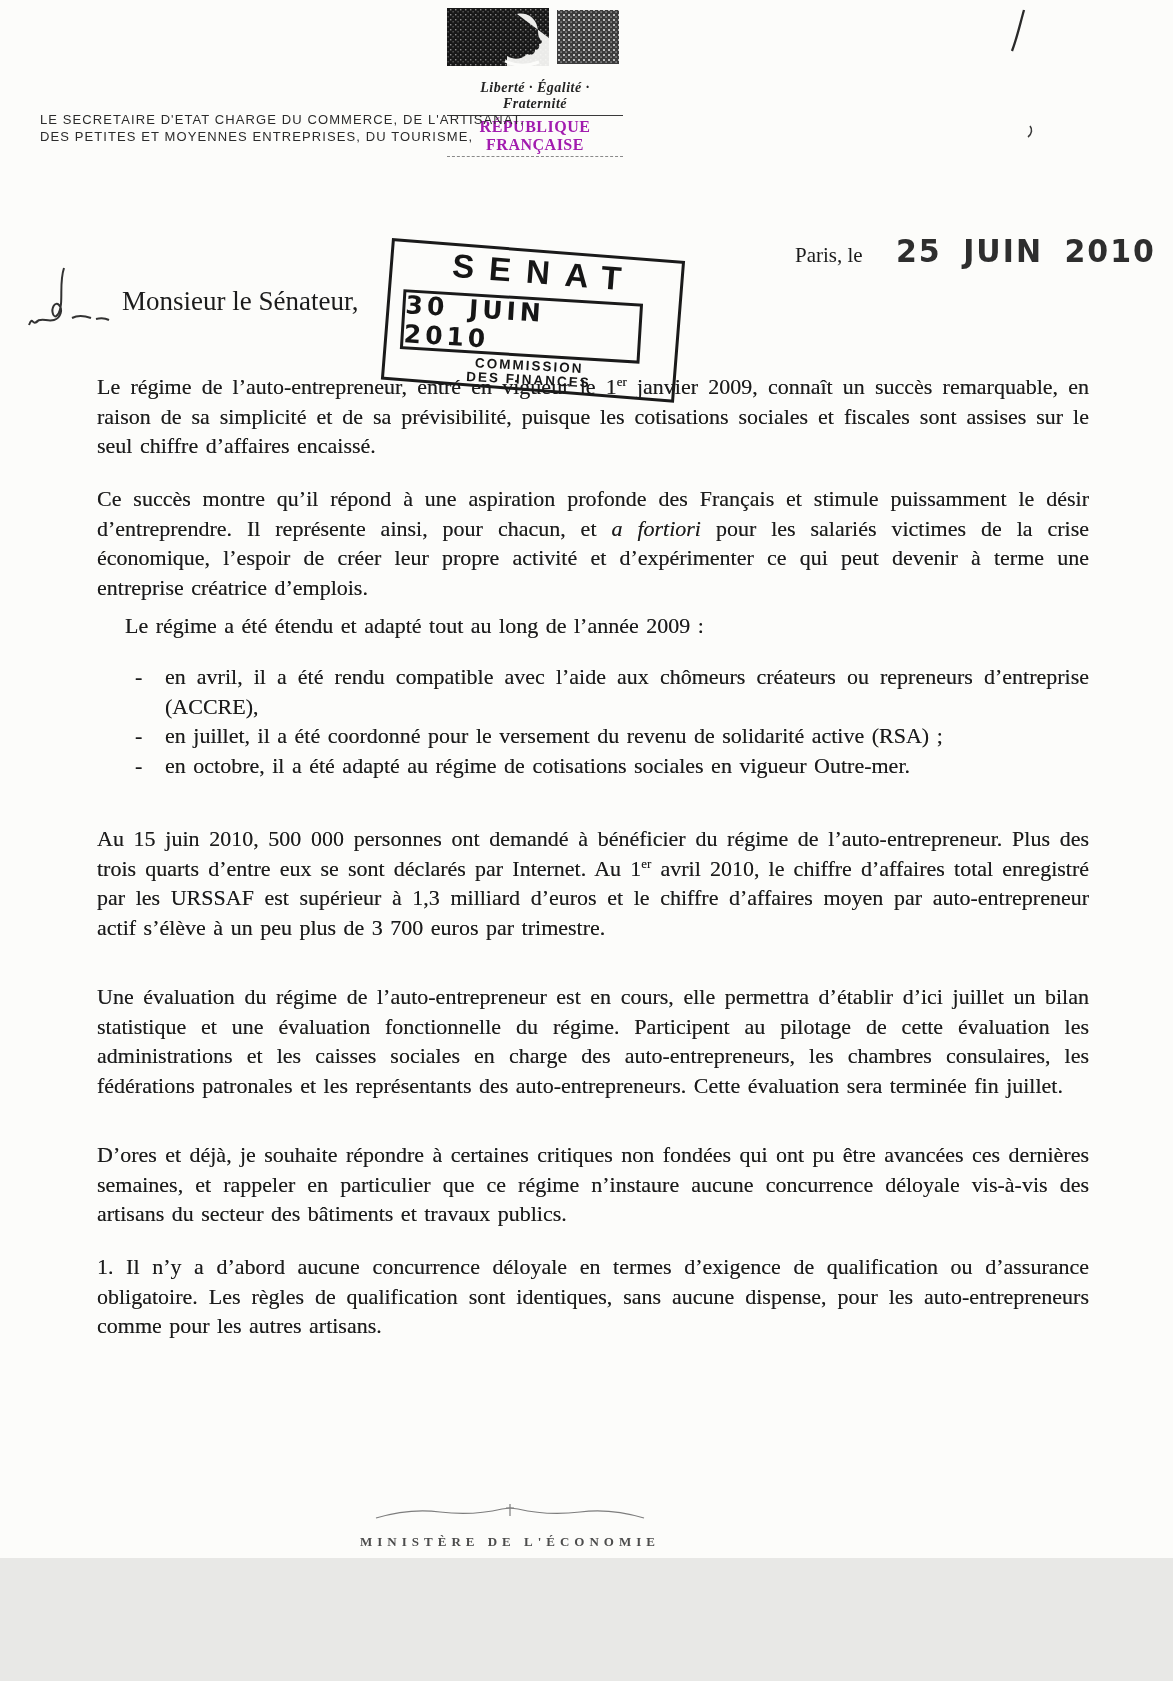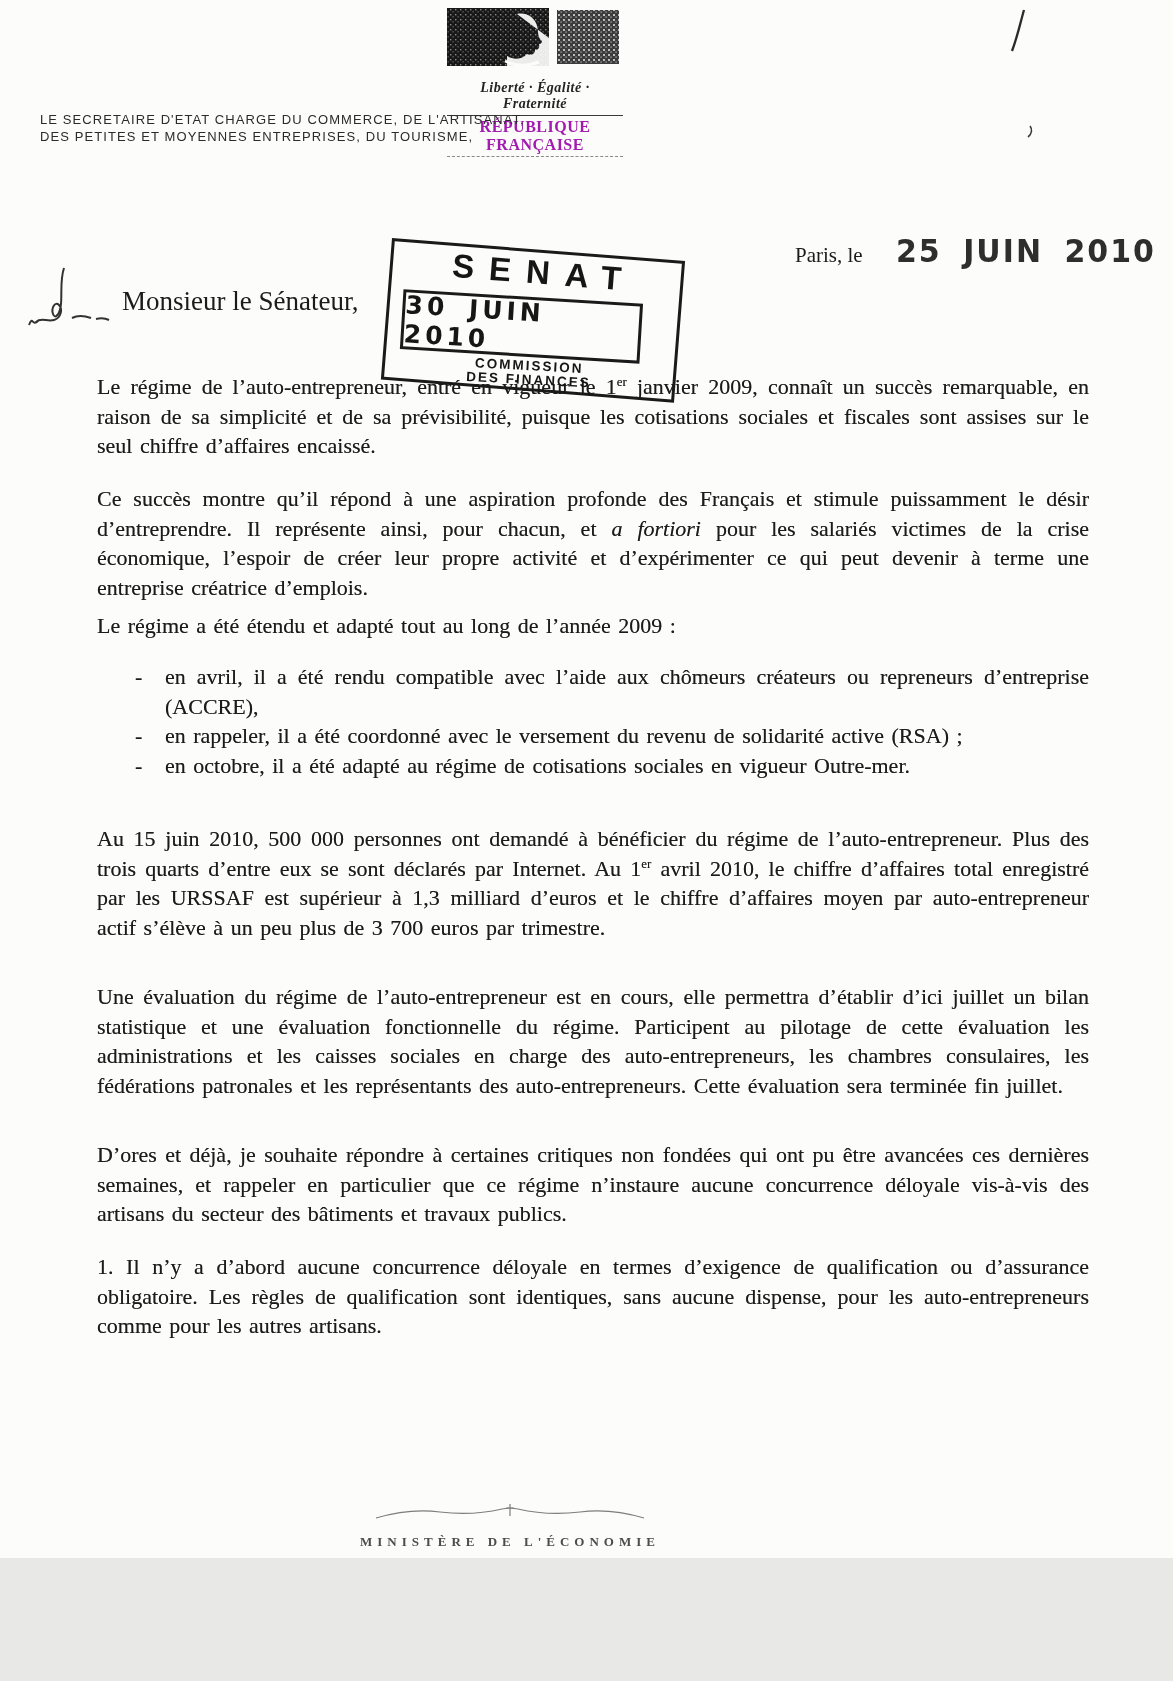--- a/index.html
+++ b/index.html
@@ -72,21 +72,21 @@
   .salutation{position:absolute;left:122px;top:286px;font-size:27px;}
   .para{
     position:absolute;left:97px;width:992px;margin:0;
     font-size:22px;line-height:29.5px;text-align:justify;
     word-spacing:2px;
     text-shadow:0 0 0.4px rgba(20,20,20,0.55);
   }
   .para sup{font-size:13px;line-height:0;}
   .p1{top:372px;}
   .p2{top:484px;}
-  .p3{top:611px;}
+  .p3{top:611px;margin-left:28px;}
   .bullet-list{top:662px;list-style:none;padding:0;}
   .bullet-list li{position:relative;padding-left:68px;}
   .bullet-list li::before{content:"-";position:absolute;left:38px;}
   .p4{top:824px;}
   .p5{top:982px;}
   .p6{top:1140px;}
   .p7{top:1252px;}
   .b{font-weight:400;}
   .i{font-style:italic;}
   
@@ -160,21 +160,21 @@
   <div class="salutation">Monsieur le Sénateur,</div>
 
   <p class="para p1"><span>Le régime de l’auto-entrepreneur, entré en vigueur le 1</span><sup>er</sup><span> janvier 2009, connaît un succès remarquable, en raison de sa simplicité et de sa prévisibilité, puisque les cotisations sociales et fiscales sont assises sur le seul chiffre d’affaires encaissé.</span></p>
 
   <p class="para p2"><span>Ce succès montre qu’il répond à une aspiration profonde des Français et stimule puissamment le désir d’entreprendre. Il représente ainsi, pour chacun, et </span><span class="i">a fortiori</span><span> pour les salariés victimes de la crise économique, l’espoir de créer leur propre activité et d’expérimenter ce qui peut devenir à terme une entreprise créatrice d’emplois.</span></p>
 
   <p class="para p3">Le régime a été étendu et adapté tout au long de l’année 2009 :</p>
 
   <ul class="para bullet-list">
     <li>en avril, il a été rendu compatible avec l’aide aux chômeurs créateurs ou repreneurs d’entreprise (ACCRE),</li>
-    <li>en rappeler, il a été coordonné avec le versement du revenu de solidarité active (RSA) ;</li>
+    <li>en juillet, il a été coordonné pour le versement du revenu de solidarité active (RSA) ;</li>
     <li>en octobre, il a été adapté au régime de cotisations sociales en vigueur Outre-mer.</li>
   </ul>
 
   <p class="para p4"><span class="b">Au 15 juin 2010, 500 000 personnes ont demandé à bénéficier du régime de l’auto-entrepreneur.</span><span> Plus des trois quarts d’entre eux se sont déclarés par Internet. Au 1</span><sup>er</sup><span> avril 2010, le chiffre d’affaires total enregistré par les URSSAF est supérieur à 1,3 milliard d’euros et le chiffre d’affaires moyen par auto-entrepreneur actif s’élève à un peu plus de 3 700 euros par trimestre.</span></p>
 
   <p class="para p5"><span class="b">Une évaluation du régime de l’auto-entrepreneur est en cours,</span><span> elle permettra d’établir d’ici juillet un bilan statistique et une évaluation fonctionnelle du régime. Participent au pilotage de cette évaluation les administrations et les caisses sociales en charge des auto-entrepreneurs, les chambres consulaires, les fédérations patronales et les représentants des auto-entrepreneurs. </span><span class="b">Cette évaluation sera terminée fin juillet.</span></p>
 
   <p class="para p6">D’ores et déjà, je souhaite répondre à certaines critiques non fondées qui ont pu être avancées ces dernières semaines, et rappeler en particulier que ce régime n’instaure aucune concurrence déloyale vis-à-vis des artisans du secteur des bâtiments et travaux publics.</p>
 
   <p class="para p7"><span class="b">1. Il n’y a d’abord aucune concurrence déloyale en termes d’exigence de qualification ou d’assurance obligatoire.</span><span> Les règles de qualification sont identiques, sans aucune dispense, pour les auto-entrepreneurs comme pour les autres artisans.</span></p>

